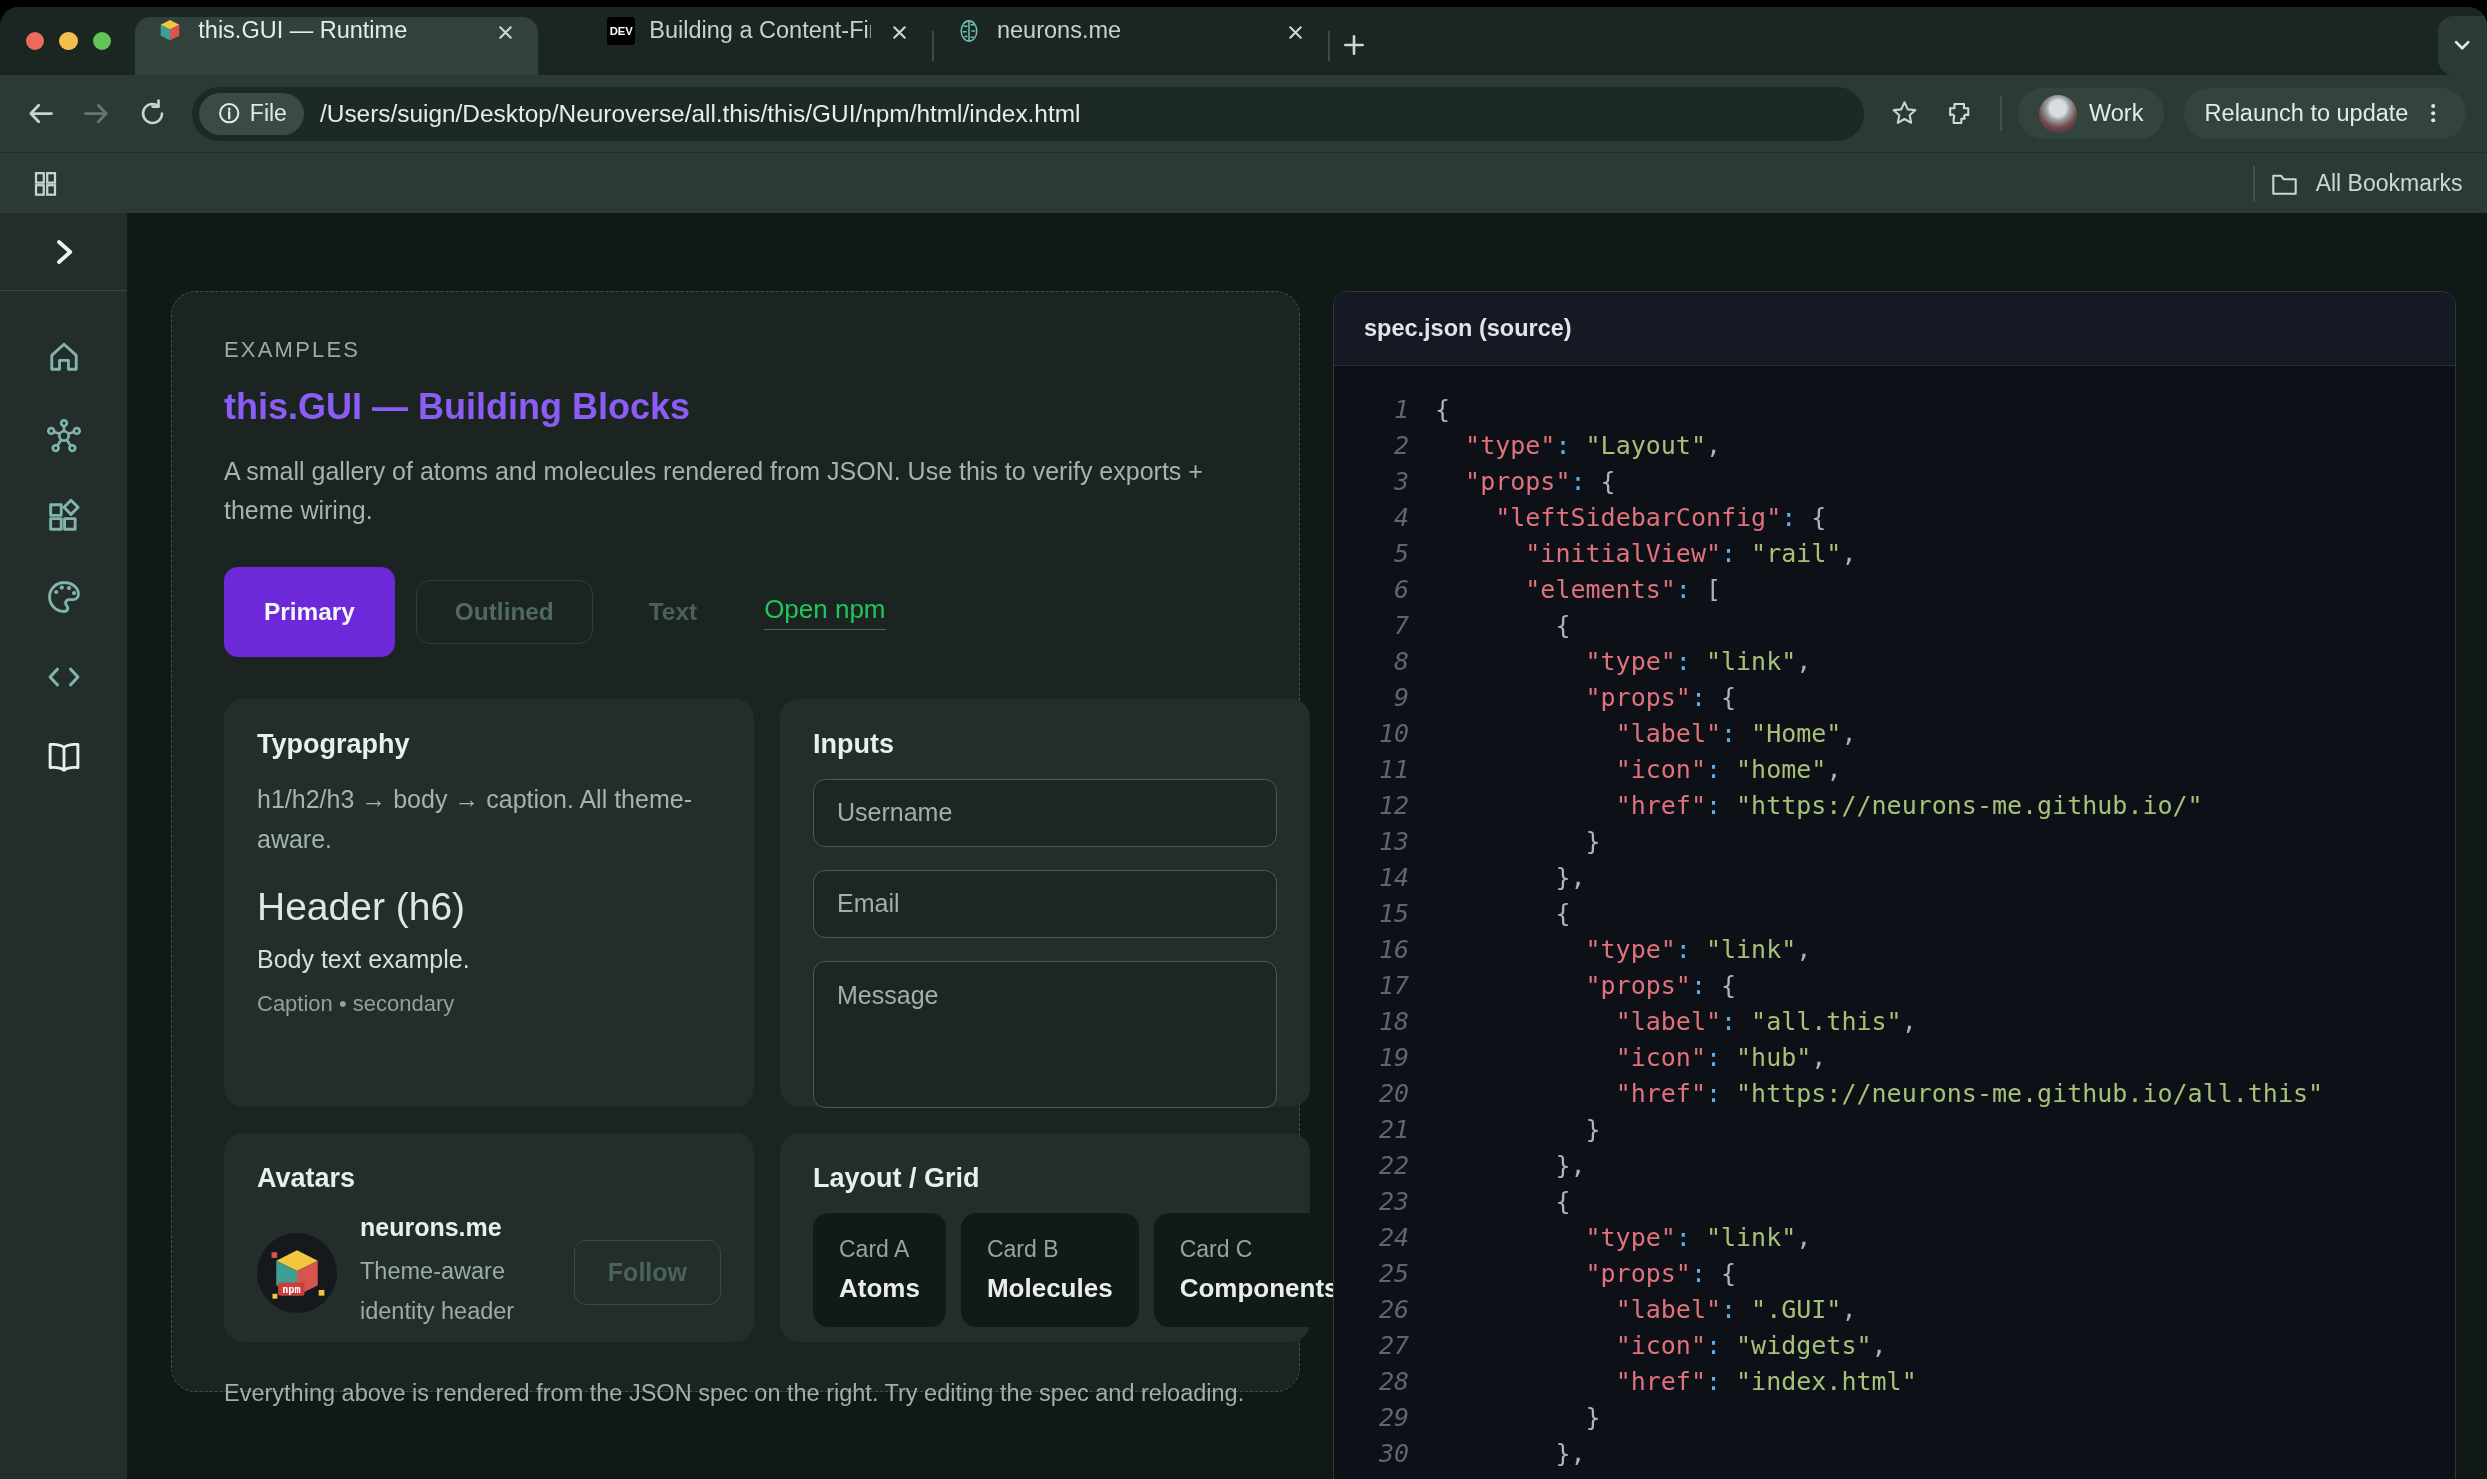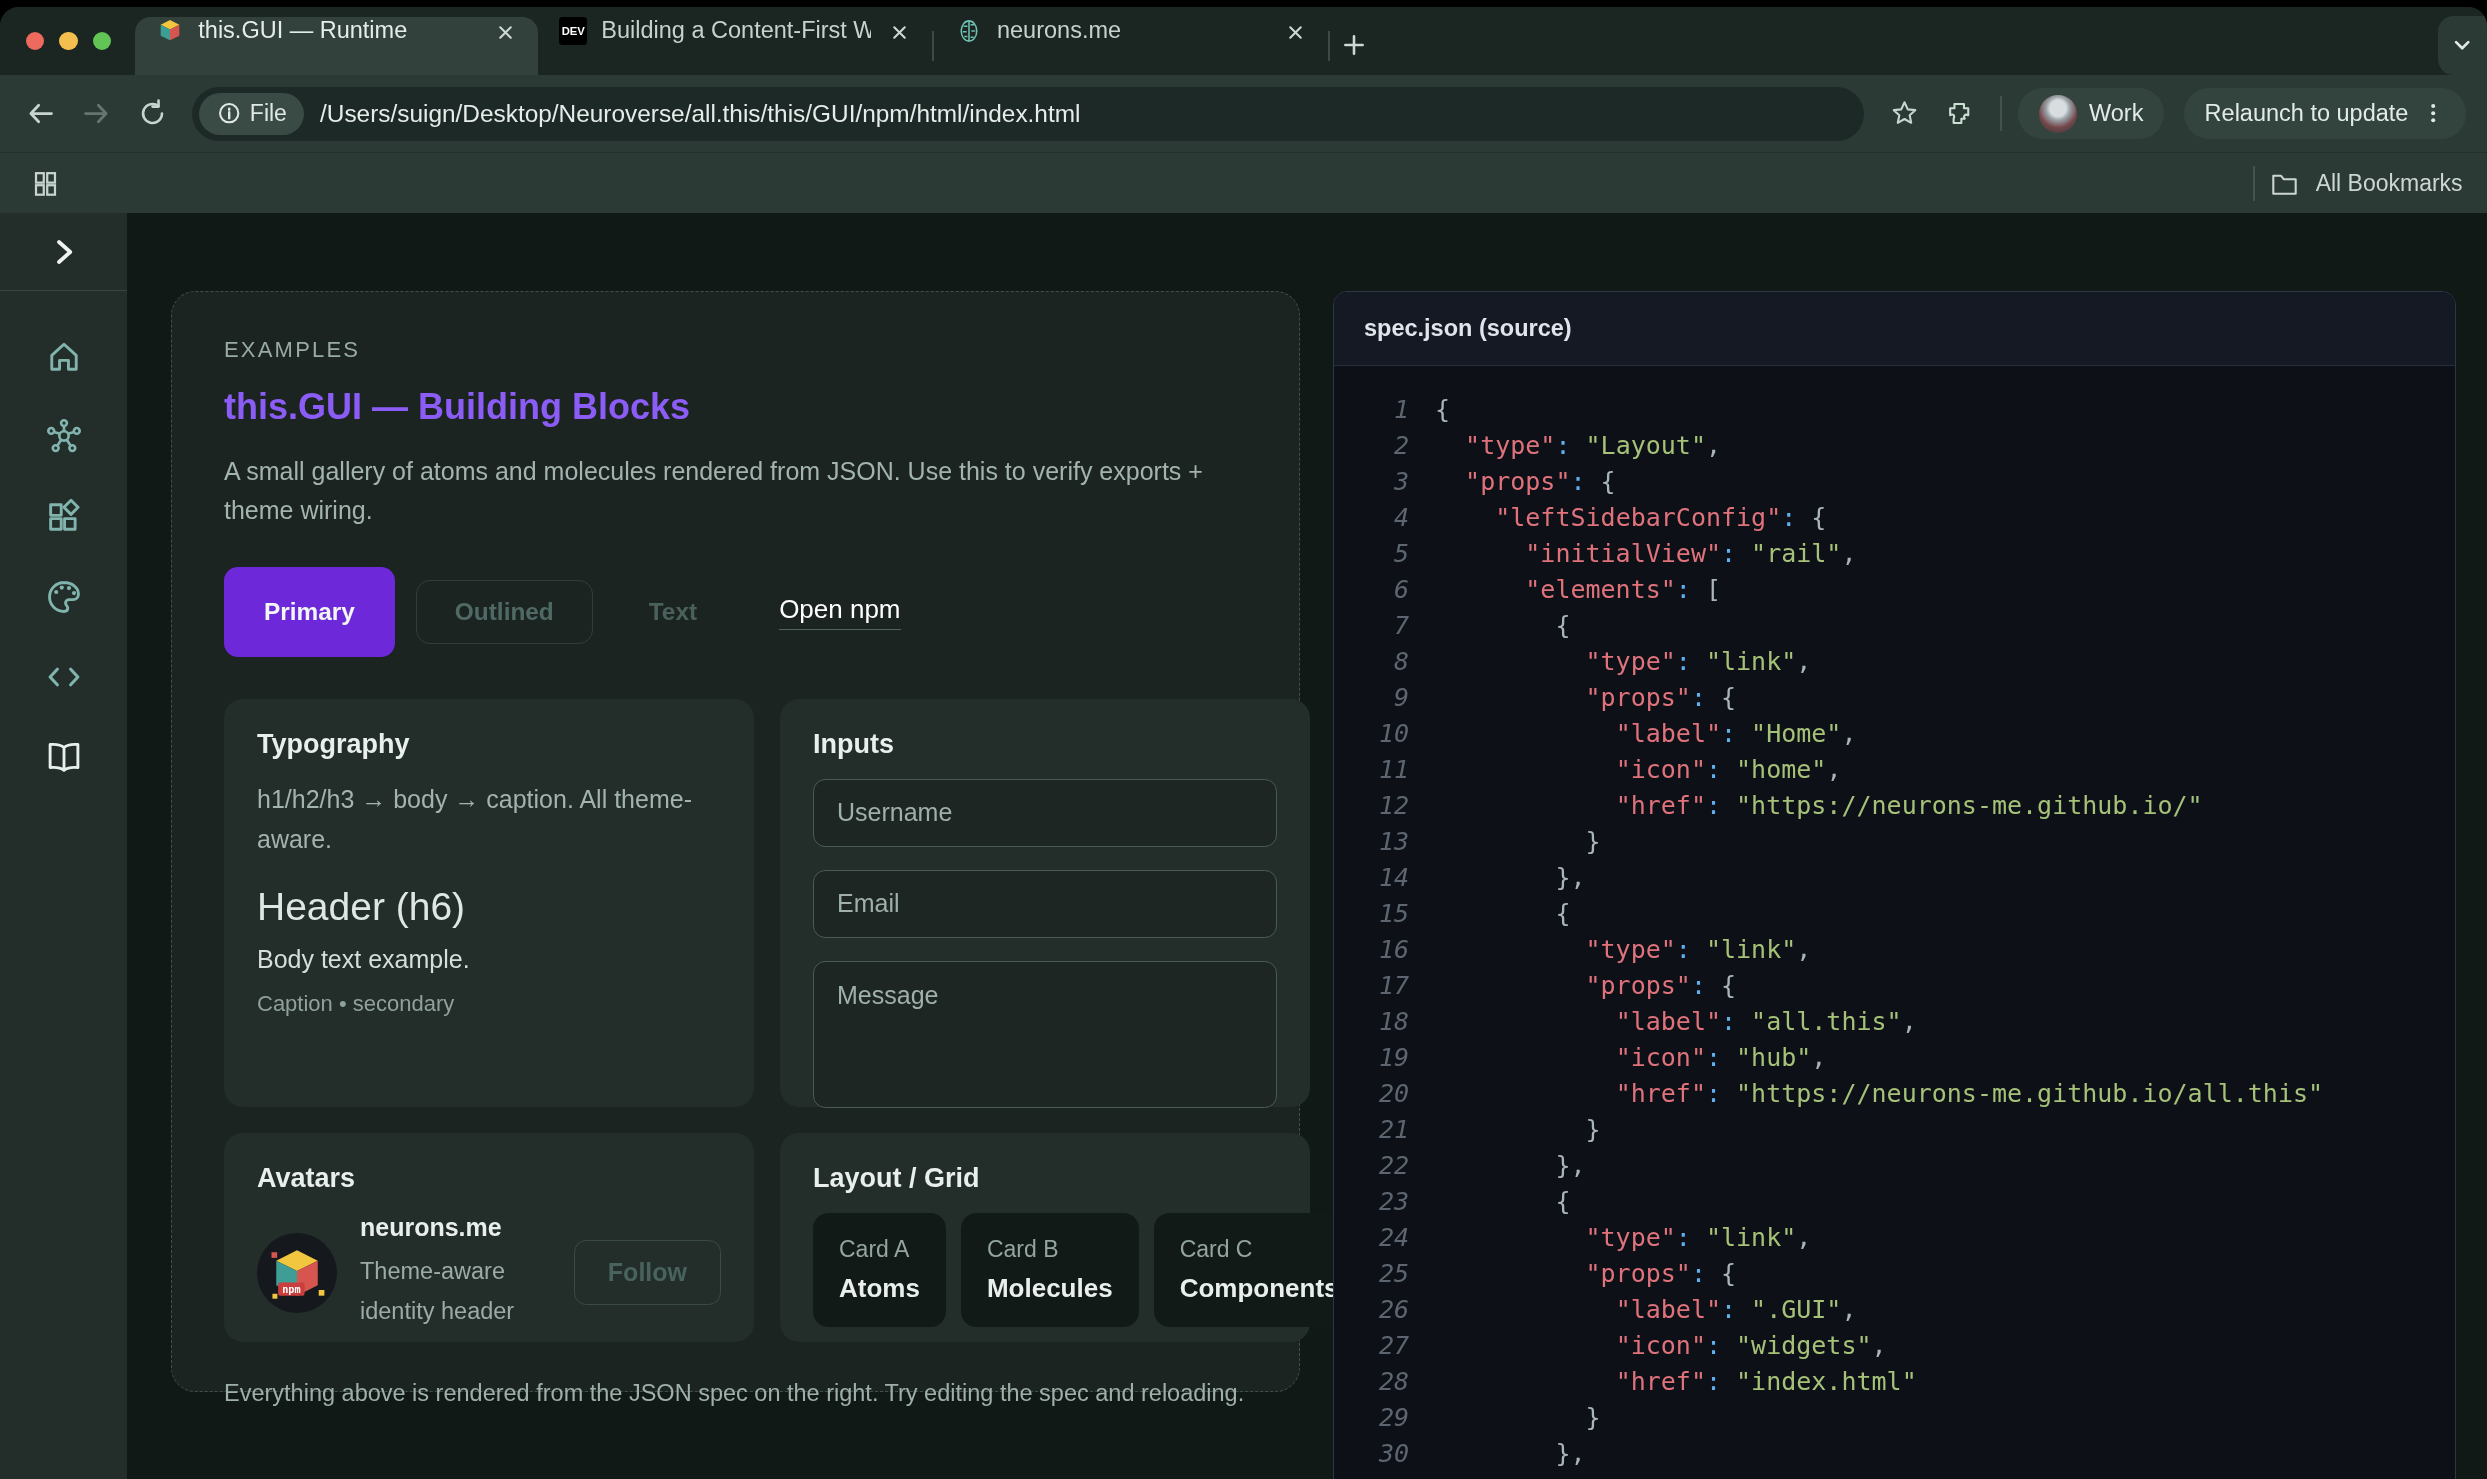--- a/index.html
+++ b/index.html
@@ -14,21 +14,21 @@
   .dot.r{background:#ee6a5f;} .dot.y{background:#f5bf4f;} .dot.g{background:#61c454;}
   .tab { height:58px; display:flex; align-items:flex-start; gap:14px; padding:0 17.4px 0 21px; color:#c6d2ce; font-size:23.5px; position:relative; }
   .tab.active { background:#33413d; border-radius:15.7px 15.7px 0 0; color:#e4ede9; width:403px; }
   .tab.inactive { width:394px; }
   .tab .title { flex:1; white-space:nowrap; overflow:hidden; }
   .tab-close { width:30px; height:30px; display:flex; align-items:center; justify-content:center; border-radius:7px; flex:none; }
   .tab-divider { width:1.7px; height:30px; background:#3c4944; margin-bottom:14px; flex:none; }
   .newtab-btn { width:49px; height:49px; margin-bottom:5.2px; display:flex; align-items:center; justify-content:center; border-radius:8.7px; }
   .tabsearch { position:absolute; right:0; top:8.7px; width:49px; height:59px; background:#2c3a36; border-radius:15.7px 0 0 15.7px; display:flex; align-items:center; justify-content:center; }
   .favicon { width:28px; height:28px; flex:none; }
-  .dev-badge { width:28px; height:28px; background:#000; color:#fff; font-weight:bold; font-size:11.3px; display:flex; align-items:center; justify-content:center; border-radius:3.5px; flex:none; }
+  .dev-badge { width:28px; height:28px; background:#000; color:#fff; font-weight:bold; font-size:11.3px; display:flex; align-items:center; justify-content:center; border-radius:3.5px; flex:none;margin-left:48px; }
 
   
   .toolbar { height:77px; background:#2c3a36; display:flex; align-items:center; padding:0 21px 0 15.7px; gap:7px; }
   .nav-btn { width:49px; height:49px; display:flex; align-items:center; justify-content:center; border-radius:50%; flex:none; }
   .urlbar { flex:1; height:54px; background:#1d2926; border-radius:28px; display:flex; align-items:center; padding:0 23px 0 7px; gap:15.7px; margin:0 8.7px; min-width:0; }
   .file-chip { height:42px; background:#3a4a45; border-radius:21px; display:flex; align-items:center; gap:8.7px; padding:0 17.4px; color:#dfe8e5; font-size:23px; flex:none; }
   .url-text { color:#e6ece9; font-size:24.4px; white-space:nowrap; overflow:hidden;text-align:center; }
   .tb-divider { width:1.7px; height:35px; background:#45534e; margin:0 8.7px; flex:none; }
   .pill { height:51px; background:#33433e; border-radius:25px; display:flex; align-items:center; gap:12.2px; padding:0 21px; color:#e3ebe8; font-size:23.5px; flex:none; }
   .avatar-mini { width:38px; height:38px; border-radius:50%; background:radial-gradient(circle at 50% 35%, #d8dde0 0 26%, #9aa3a8 38%, #74464a 62%, #2c363a 100%); flex:none; }
@@ -52,21 +52,21 @@
   
   .gallery { width:1129px; flex:none; background:#1b2420; border:1.7px dashed #414e49; border-radius:24.4px; padding:45px 52px 40px 52px; height:1101px; }
   .eyebrow { color:#9aaba6; font-size:22px; letter-spacing:2.2px; margin-bottom:23px; }
   .g-title { color:#8b5cf6; font-size:36px; font-weight:bold; margin-bottom:24.4px; }
   .g-desc { color:#a3b3af; font-size:25px; line-height:1.55; max-width:1038px; margin-bottom:37px; }
   .btn-row { display:flex; align-items:center; gap:21px; margin-bottom:42px; }
   .btn { font-size:24.4px; font-weight:bold; border-radius:14px; border:none; background:none; font-family:inherit; }
   .btn-primary { background:#6d28d9; color:#f2f6f4; padding:31px 40px; }
   .btn-outlined { border:1.7px solid #313d39; color:#4f6a65; padding:17.4px 38px; }
   .btn-text { color:#4a605b; padding:17.4px 35px; }
-  .btn-link { color:#ffffff; font-size:26px; font-weight:normal; text-decoration:none; border-bottom:1.7px solid rgba(140,180,174,.45); padding-bottom:3.5px; margin-left:26px; }
+  .btn-link { color:#22c55e; font-size:26px; font-weight:normal; text-decoration:none; border-bottom:1.7px solid rgba(140,180,174,.45); padding-bottom:3.5px; margin-left:11px; }
 
   .card-grid { display:grid; grid-template-columns:530px 530px; gap:26px; }
   .card { background:#232d29; border-radius:19px; padding:30px 33px; }
   .card-title { color:#e9efed; font-size:27px; font-weight:bold; margin-bottom:19px; }
   .card.typography { height:408px; }
   .card.inputs { height:408px; }
   .typo-intro { color:#a3b3ae; font-size:25px; line-height:1.6; margin-bottom:26px; }
   .typo-h6 { color:#dfe7e4; font-size:39px; font-weight:400; margin-bottom:15.7px; }
   .typo-body { color:#d6dedb; font-size:25px; margin-bottom:17.4px; }
   .typo-caption { color:#90a19c; font-size:22px; }

